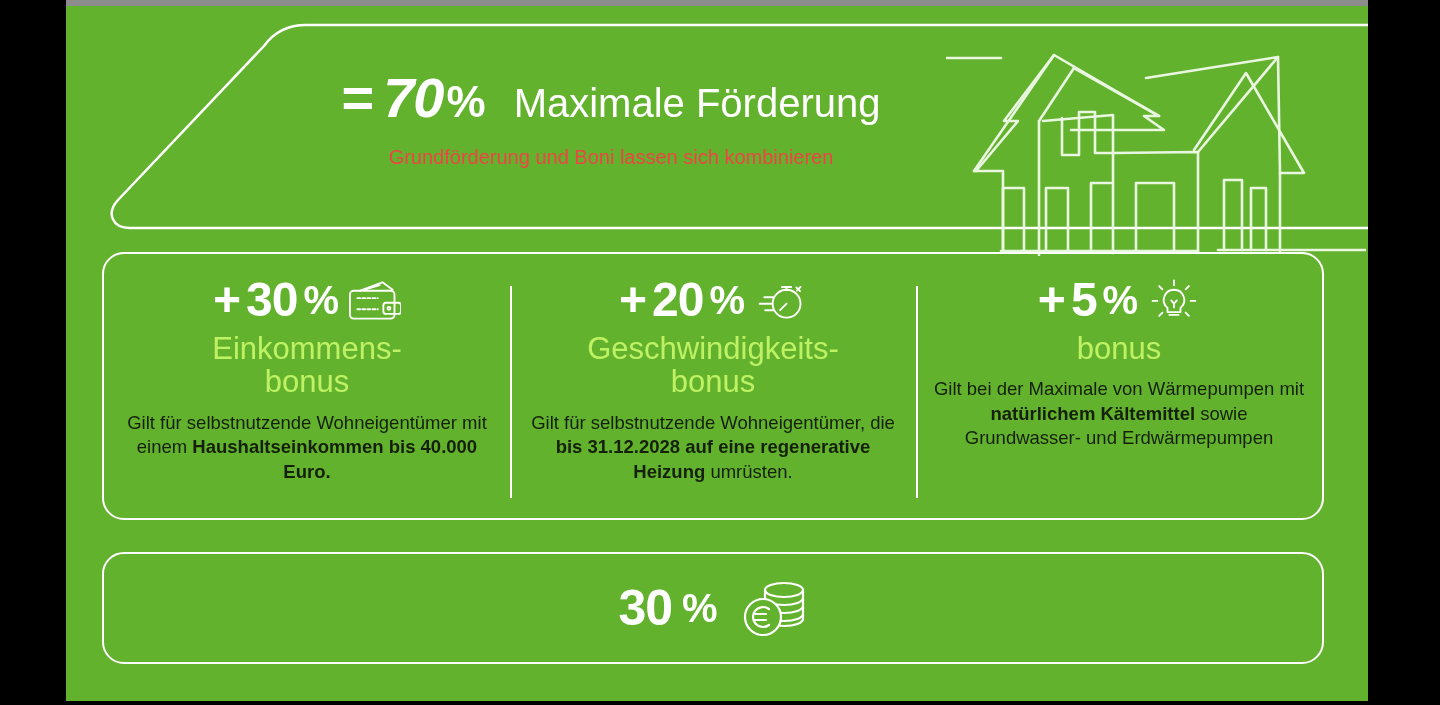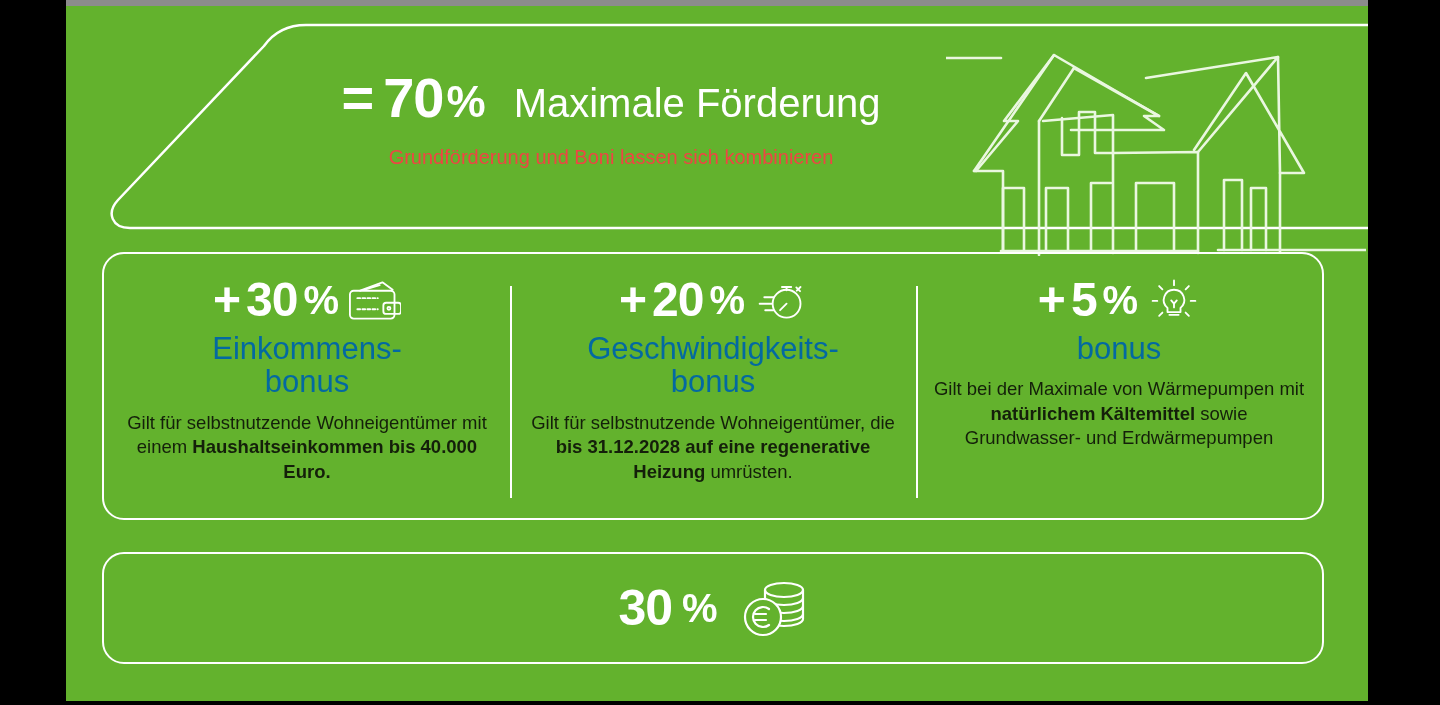--- a/index.html
+++ b/index.html
@@ -125,21 +125,21 @@
   .bonus-icon {
     width:52px; height:44px;
     display:inline-block;
     margin-left:4px;
   }
   .bonus-name {
     margin-top:8px;
     font-size:31px;
     line-height:1.08;
     font-weight:400;
-    color:#0369a1;
+    color:#bef264;
   }
   .bonus-desc {
     margin-top:12px;
     font-size:18.5px;
     line-height:1.32;
     color:#14200a;
     font-weight:400;
   }
   .bonus-desc b { font-weight:bold; }
 
@@ -183,21 +183,21 @@
   <div id="topbar"></div>
 
   <div id="hero" style="left:66px;">
 
     <svg id="hero-shape" viewBox="0 0 1302 210" fill="none">
       <path d="M1302 3 H 240 C 222 3 208 10 198 24 L 52 178 C 40 191 46 206 64 206 H 1302" stroke="#ffffff" stroke-width="2.5" fill="none" stroke-linejoin="round"></path>
     </svg>
 
     <div id="hero-text">
       <div class="hero-title">
-        <span class="hero-num">=</span><span class="hero-num" style="margin-left:10px;">70</span><span class="hero-pct">%</span><span class="hero-label">Maximale Förderung</span>
+        <span class="hero-num">=</span><span class="hero-num" style="margin-left:10px;font-style:italic;">70</span><span class="hero-pct">%</span><span class="hero-label">Maximale Förderung</span>
       </div>
       <div class="hero-sub">
         <div>Grundförderung und Boni lassen sich kombinieren</div>
       </div>
     </div>
 
     <svg id="house" viewBox="0 0 420 228" fill="none">
       <g stroke="#eaf7e0" stroke-width="2.6" stroke-linejoin="round" stroke-linecap="round" fill="none">
         <path d="M0 30 H 55"></path>
         <path d="M28 143 L 57 143 L 57 222"></path>

